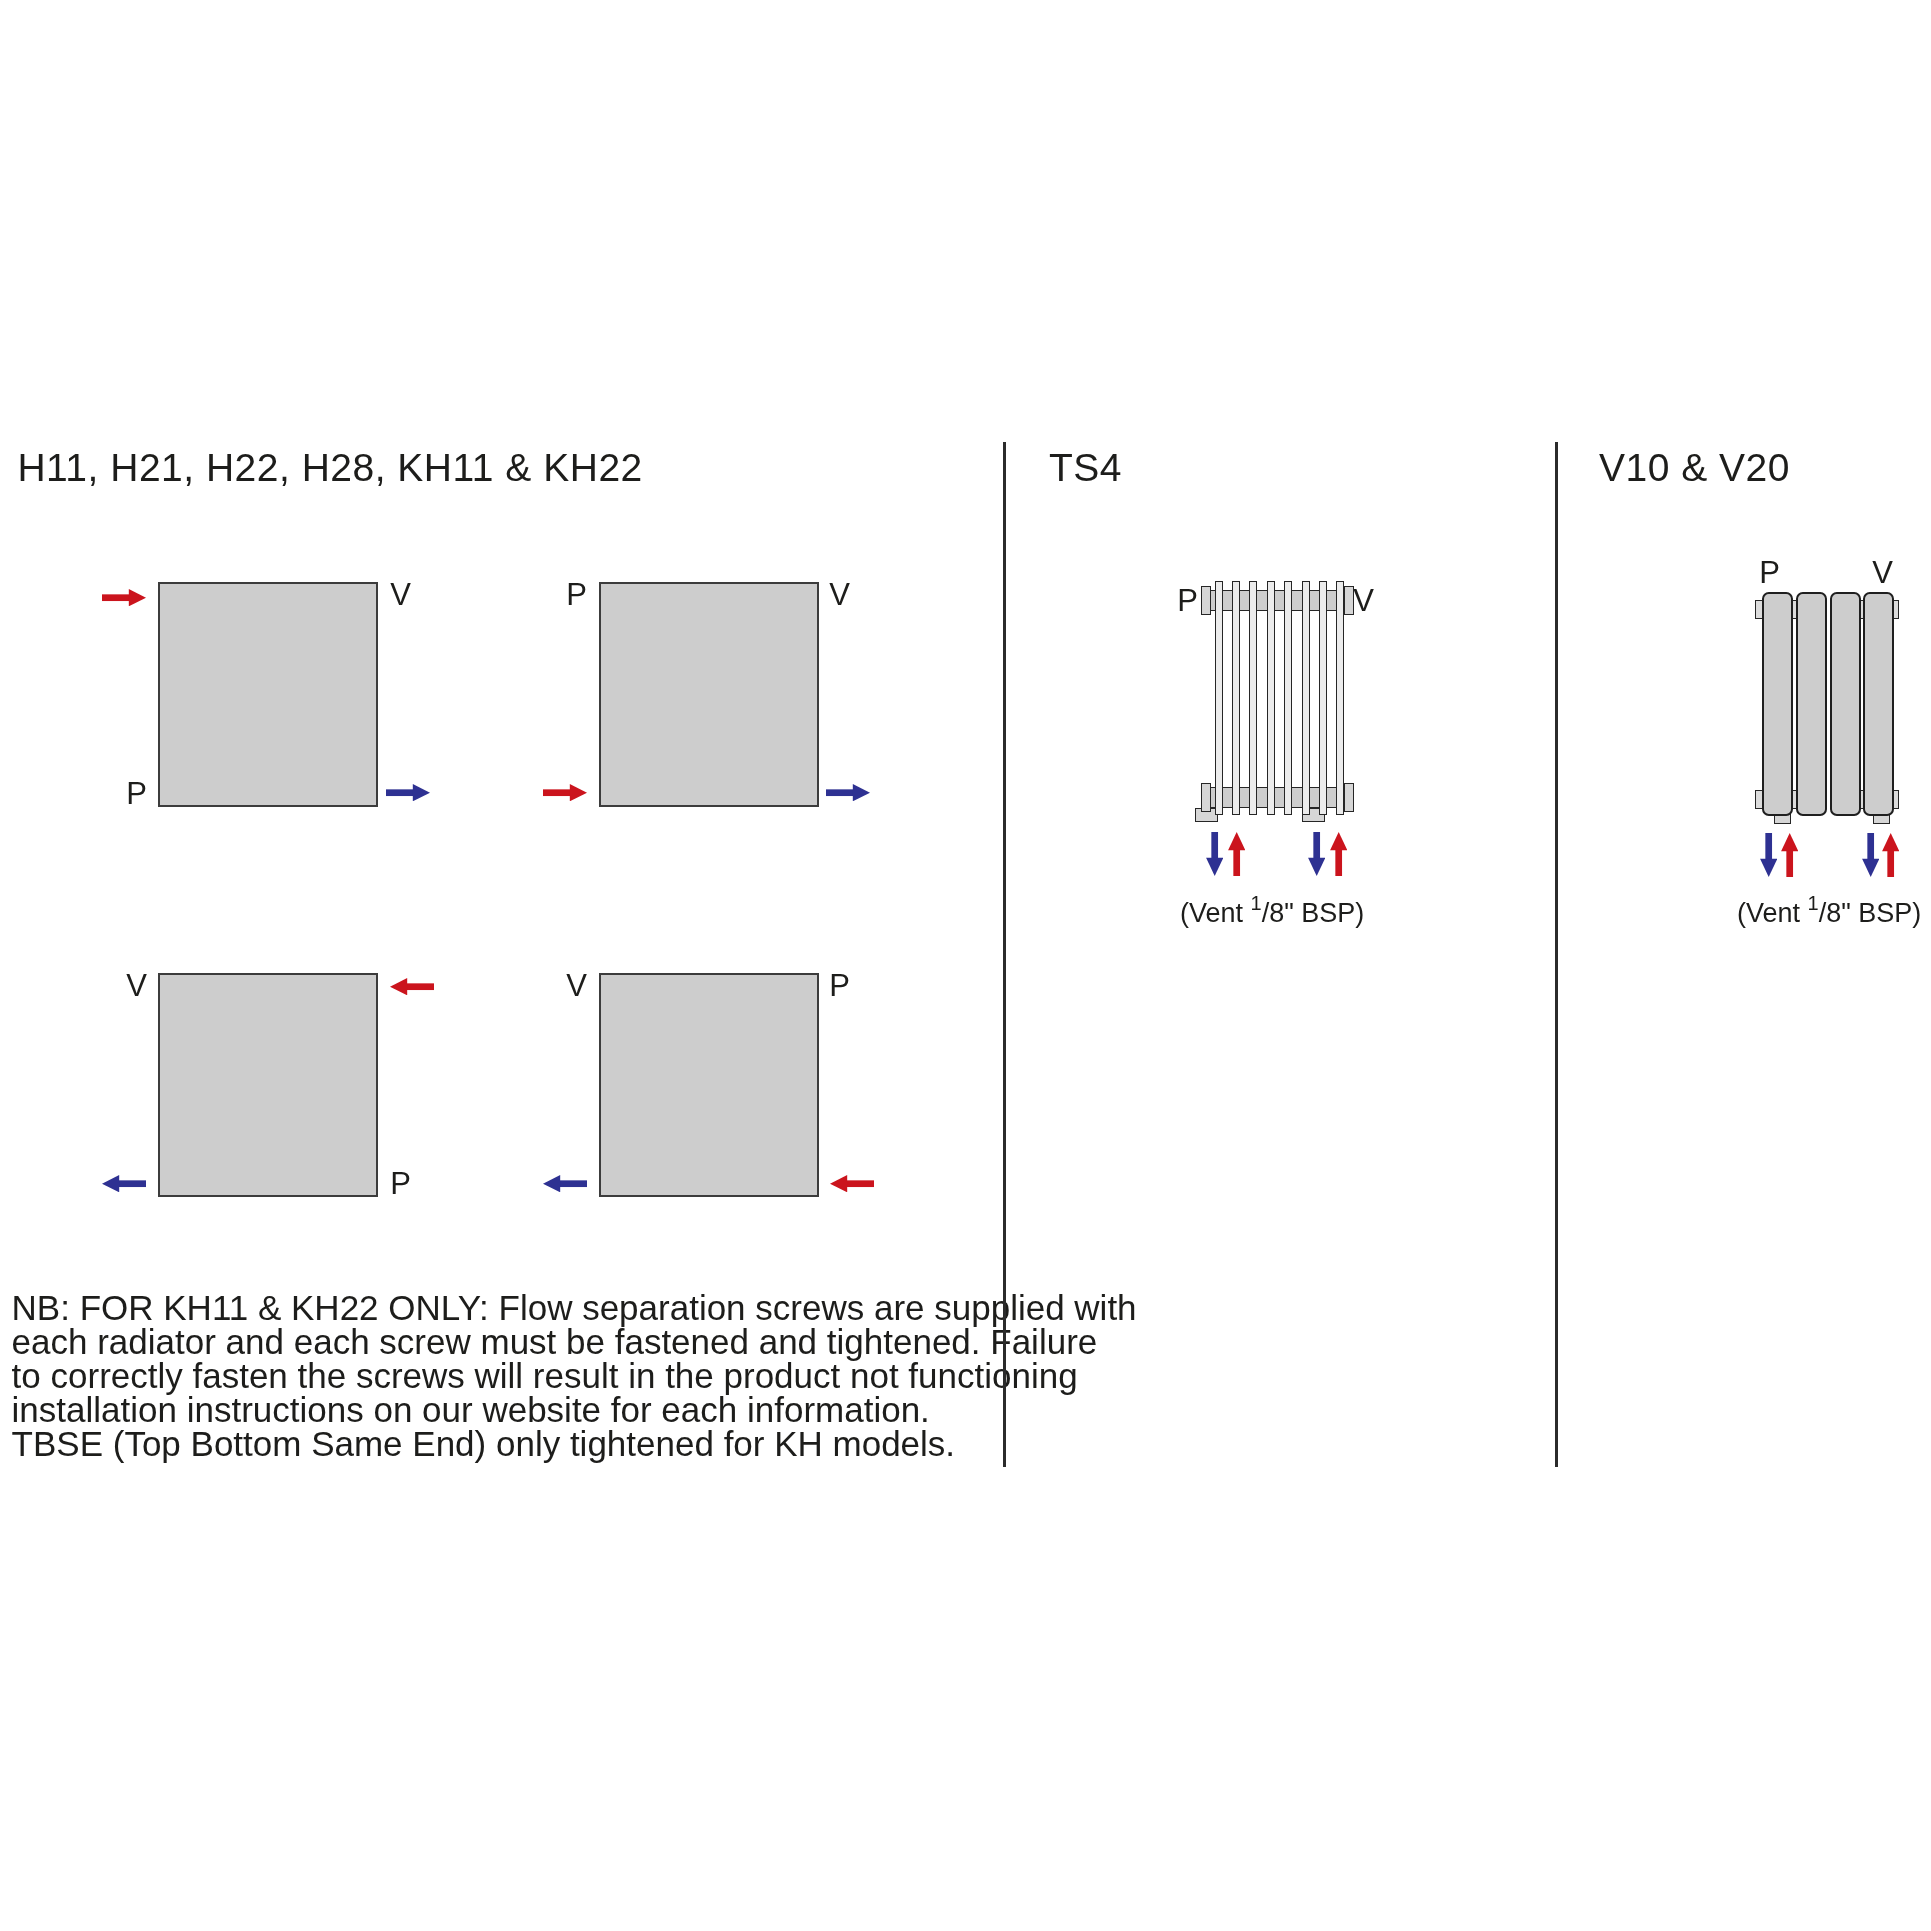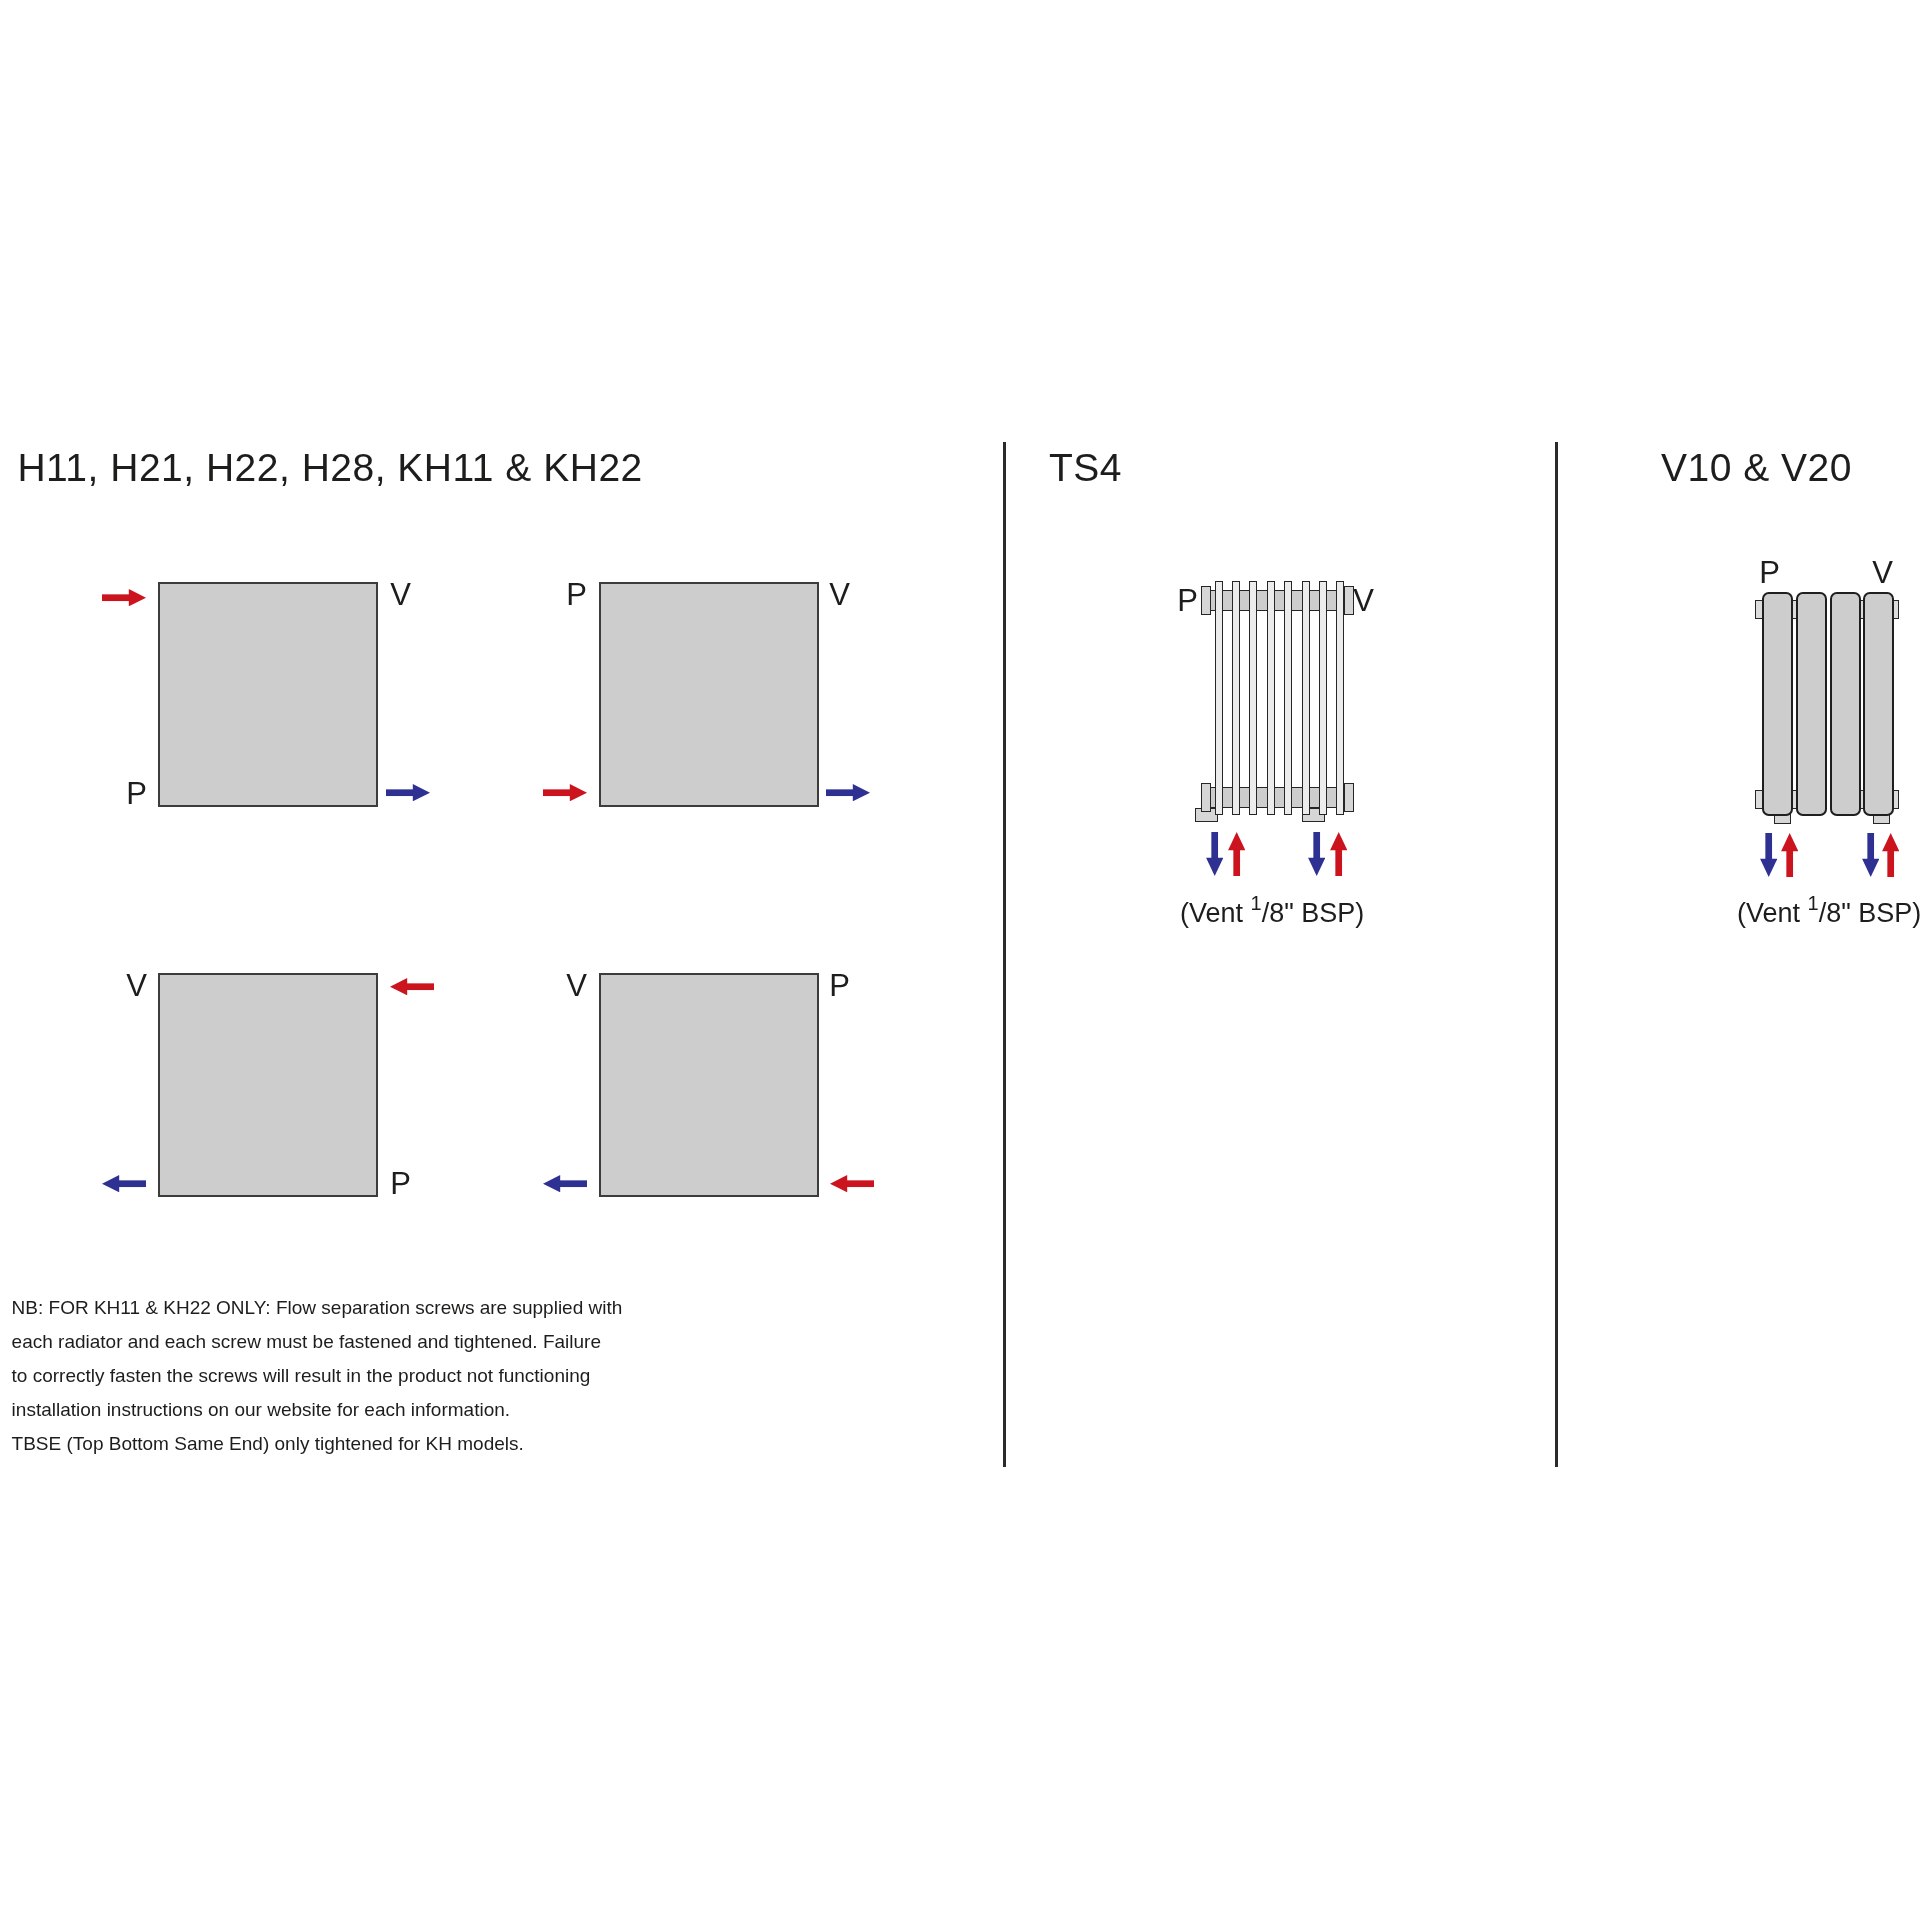--- a/index.html
+++ b/index.html
@@ -7,21 +7,21 @@
     position:relative;width:1931px;height:1931px;background:#ffffff;
     font-family:"Liberation Sans", sans-serif;color:#1d1d1b;overflow:hidden;padding-left:40px;
   }
   .sec-title{position:absolute;font-size:39px;line-height:39px;letter-spacing:0.5px;white-space:nowrap;}
   .divider{position:absolute;top:442px;width:2.9px;height:1025px;background:#2b2b2b;}
   .sq{position:absolute;width:220px;background:#cdcdcd;border:2.9px solid #3c3c3c;box-sizing:border-box;}
   .port{position:absolute;width:31px;text-align:center;font-size:31px;line-height:31px;white-space:nowrap;}
   .arrow{position:absolute;}
   .red{fill:#cb141d;}
   .blue{fill:#2e3192;}
-  .note{position:absolute;left:11.6px;top:1291px;width:946px;font-size:19px;}
+  .note{position:absolute;left:11.6px;top:1291px;width:946px;font-size:35px;}
   .note div{line-height:34px;white-space:nowrap;}
   .bar{position:absolute;background:#cdcdcd;border:1.9px solid #262626;box-sizing:border-box;z-index:1;}
   .cap{position:absolute;background:#d6d6d6;border:1.9px solid #262626;box-sizing:border-box;z-index:3;}
   .tube{position:absolute;width:7.7px;height:234px;top:581px;background:#ececec;border:1.9px solid #262626;box-sizing:border-box;z-index:2;}
   .foot{position:absolute;background:#d6d6d6;border:1.9px solid #262626;box-sizing:border-box;z-index:0;}
   .panel{position:absolute;width:31px;height:224px;top:592px;background:#cdcdcd;border:2.9px solid #1f1f1f;border-radius:6.8px;box-sizing:border-box;z-index:2;}
   .tab{position:absolute;width:7.7px;height:19.3px;background:#dcdcdc;border:1.9px solid #262626;box-sizing:border-box;z-index:1;}
   .vent{position:absolute;width:183px;top:890px;font-size:27px;line-height:31px;text-align:center;white-space:nowrap;}
   .vent sup{font-size:20px;position:relative;top:-1.9px;}
 </style>
@@ -126,21 +126,21 @@
     </svg>
   <svg class="arrow red" style="left:1330px;top:832px" width="17.4" height="44" viewBox="0 0 18 46">
       <polygon points="0,19 9,0 18,19"></polygon>
       <rect x="5.5" y="18" width="7" height="28"></rect>
     </svg>
 
   <div class="vent" style="left:1180px">
     <span>(Vent </span><sup>1</sup><span>/8" BSP)</span>
   </div>
 
-  <div class="sec-title" style="left:1661px;top:448px">V10 &amp; V20</div>
+  <div class="sec-title" style="left:1599px;top:448px">V10 &amp; V20</div>
 
   <div class="tab" style="left:1755px;top:600px"></div>
   <div class="tab" style="left:1789px;top:600px"></div>
   <div class="tab" style="left:1858px;top:600px"></div>
   <div class="tab" style="left:1891px;top:600px"></div>
   <div class="tab" style="left:1755px;top:790px"></div>
   <div class="tab" style="left:1789px;top:790px"></div>
   <div class="tab" style="left:1858px;top:790px"></div>
   <div class="tab" style="left:1891px;top:790px"></div>
   <div class="foot" style="left:1774px;top:811px;width:17.4px;height:12.6px"></div>

